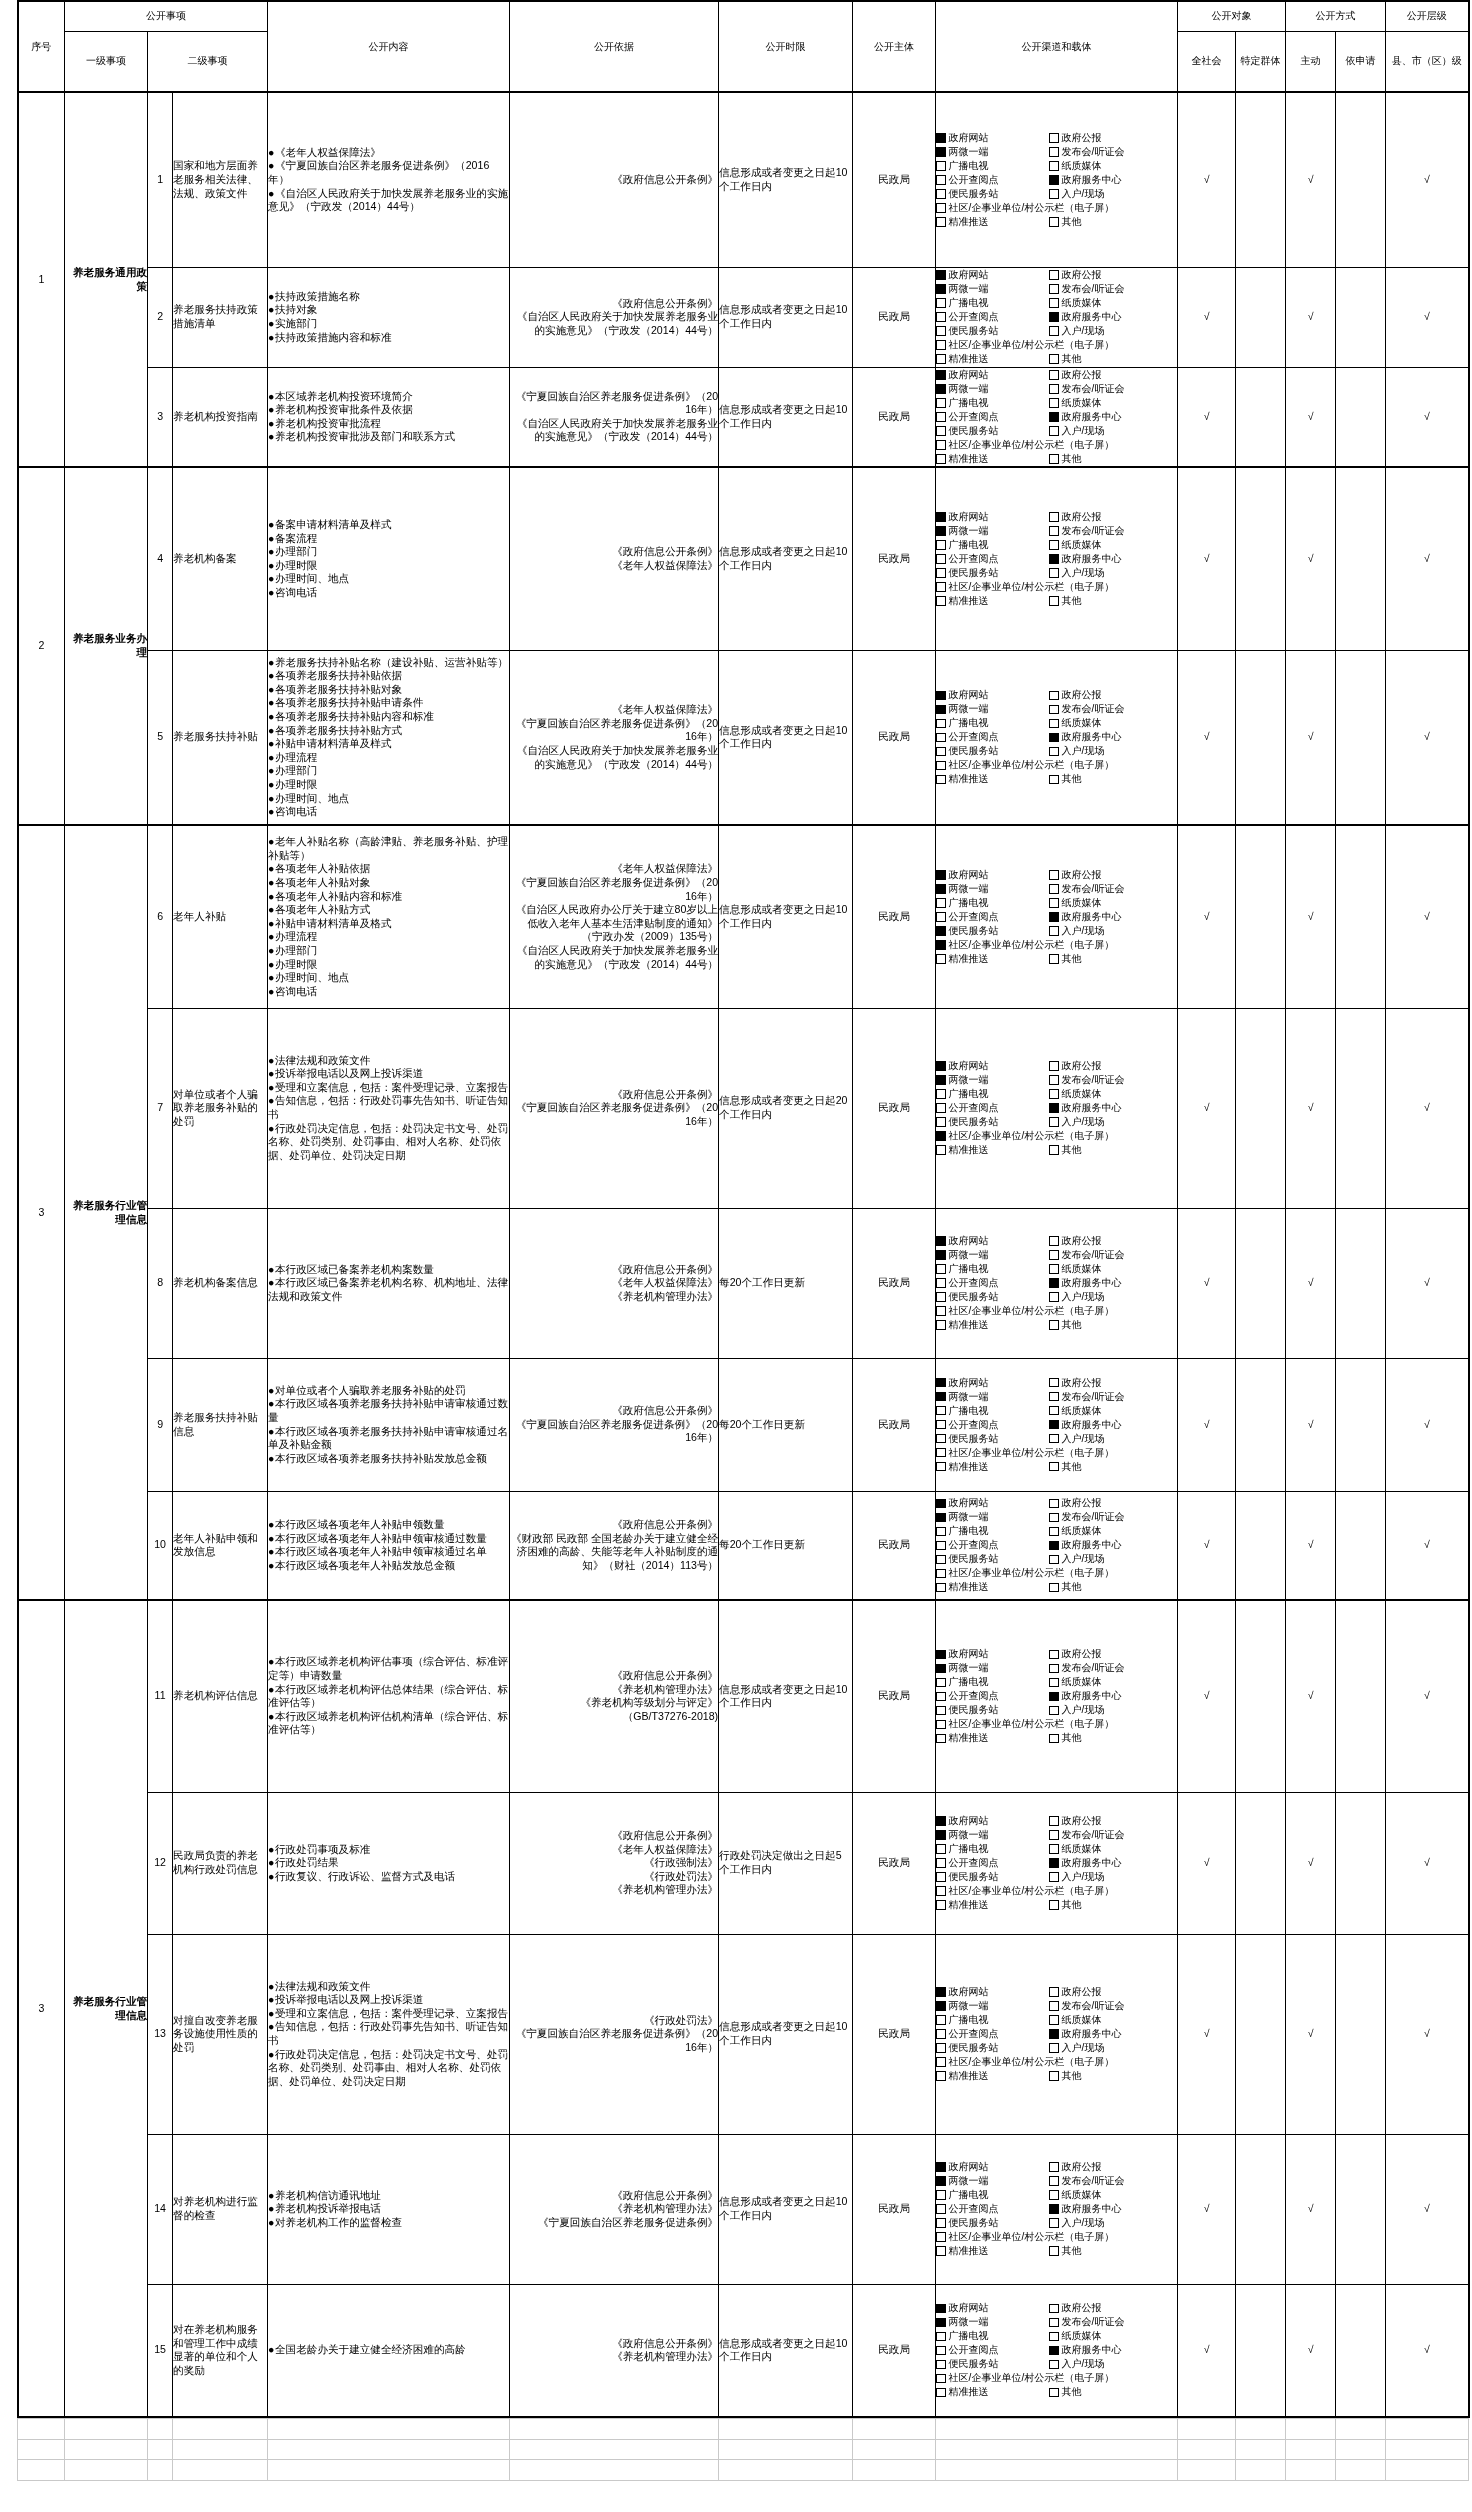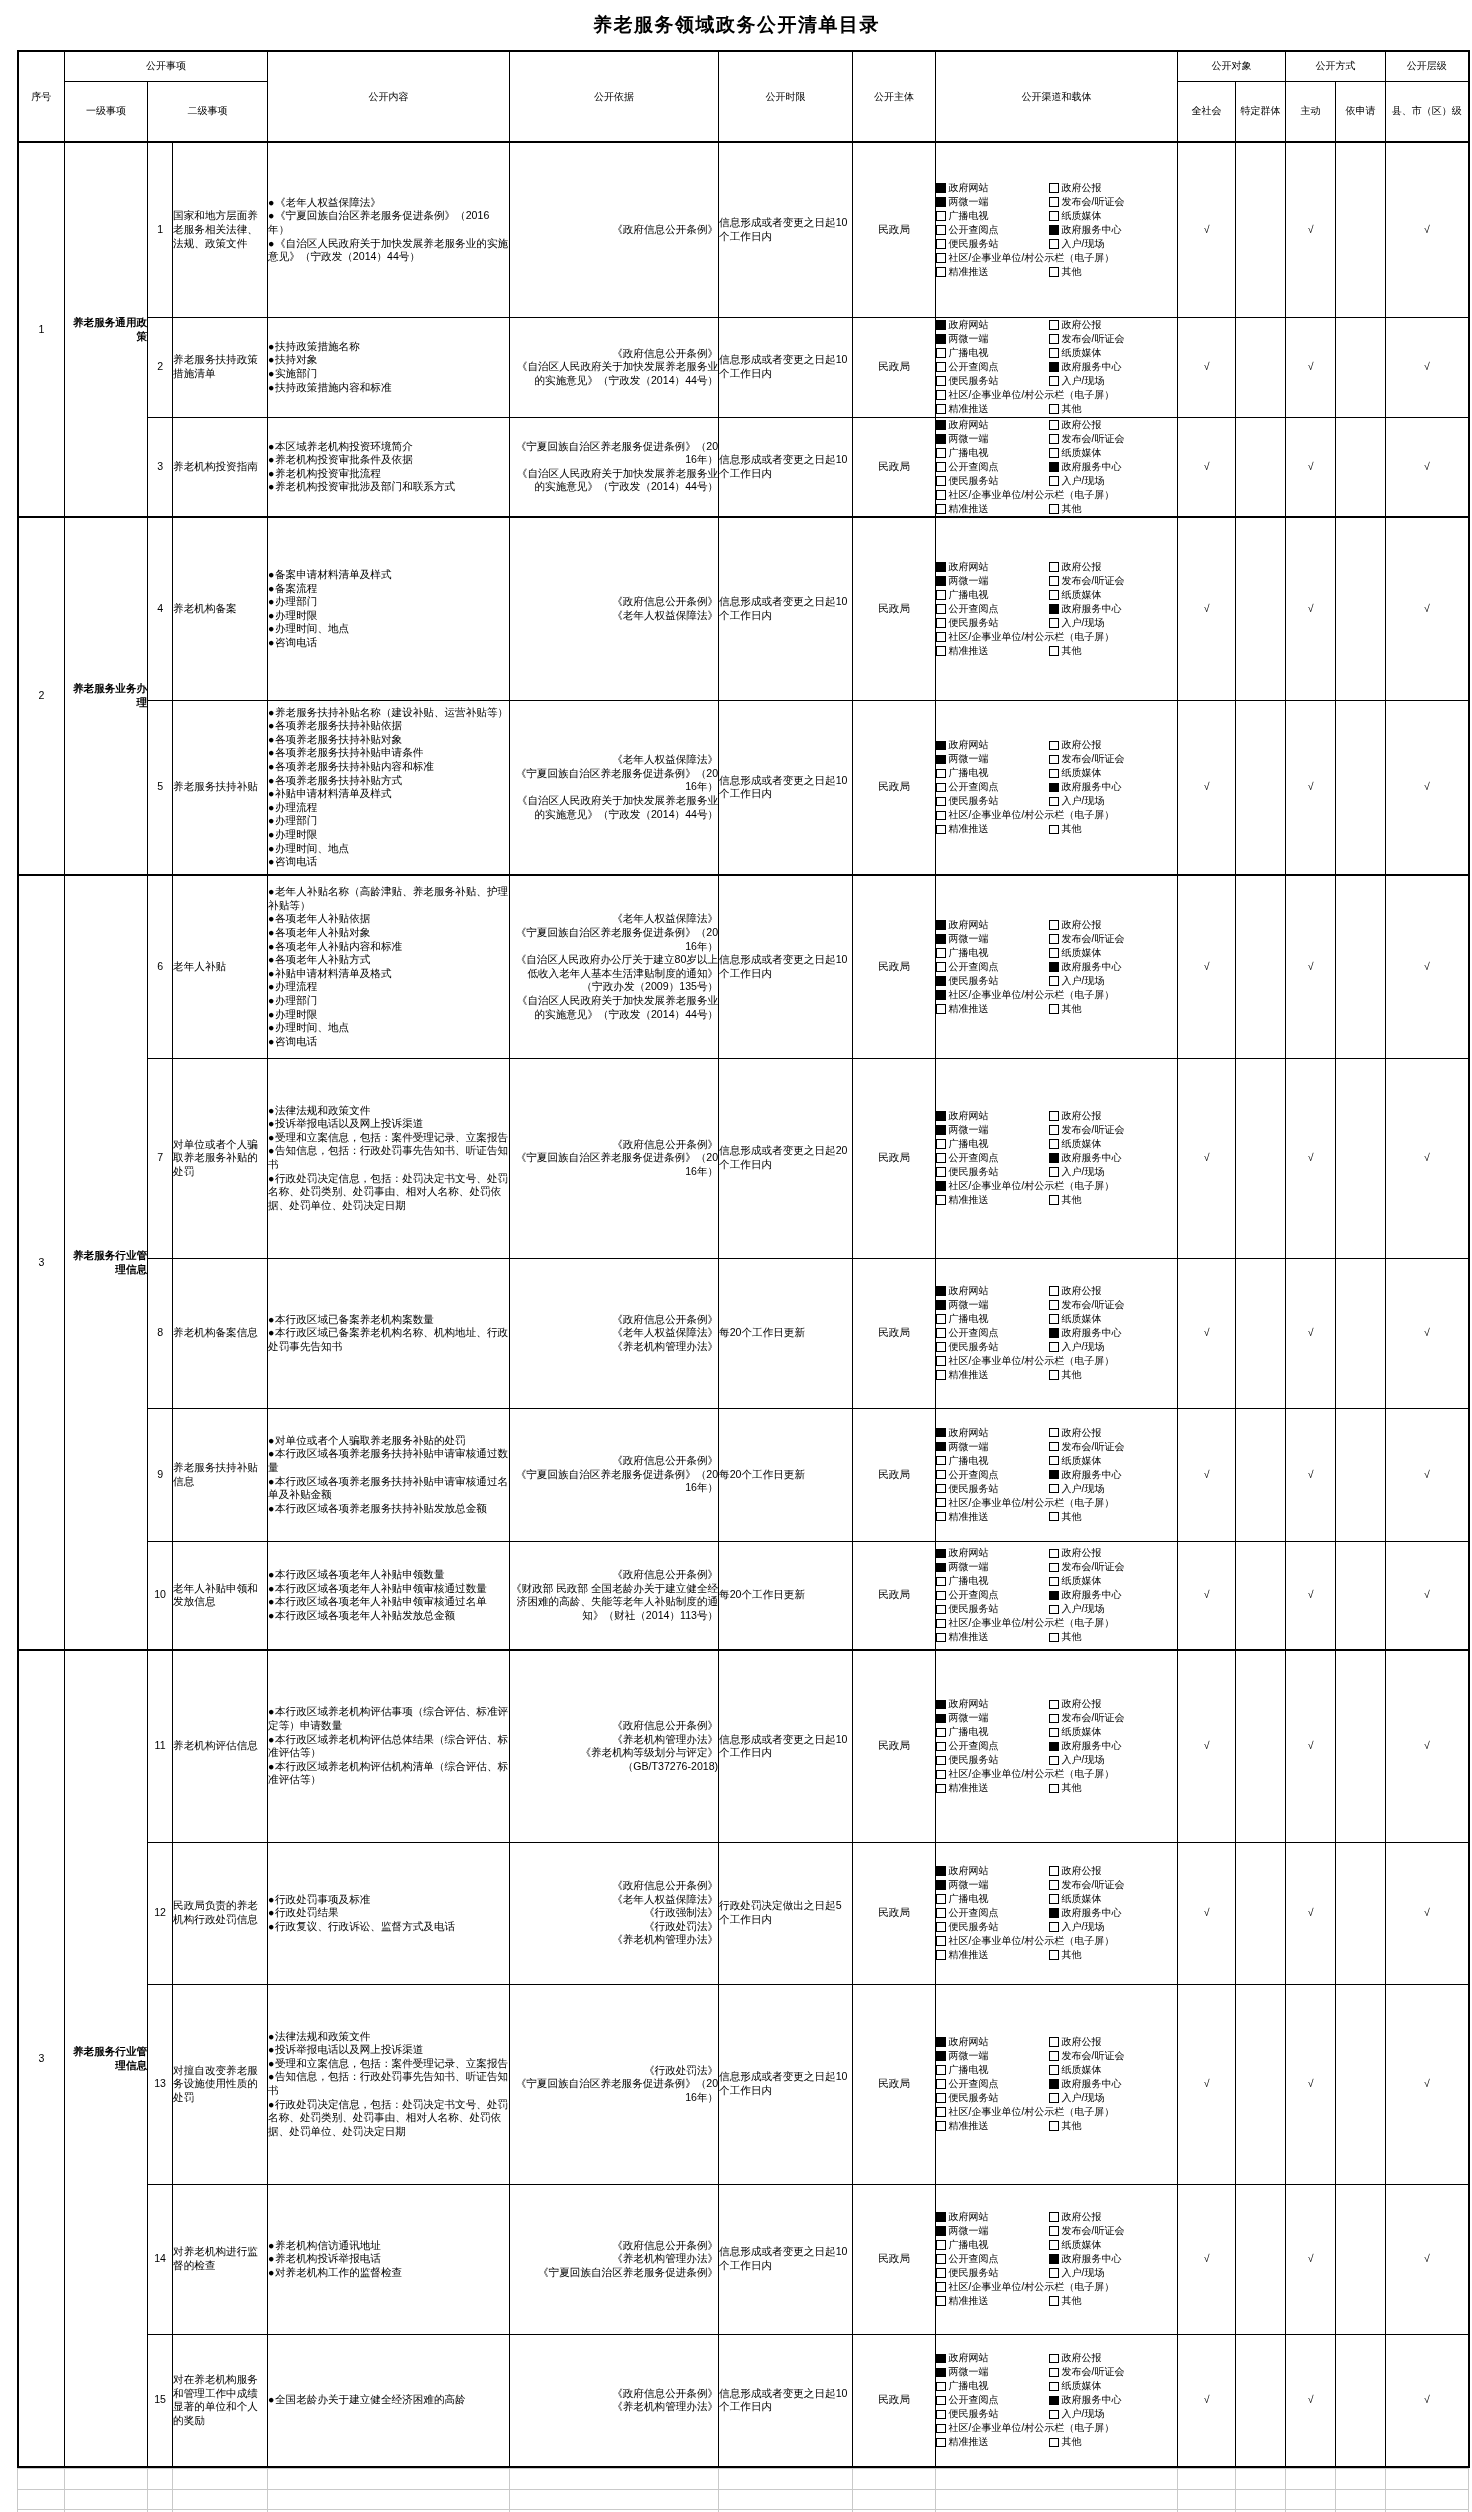--- a/index.html
+++ b/index.html
@@ -32,21 +32,20 @@
   .box{width:7.5px;height:7.5px;border:1px solid #000;flex:0 0 auto;margin-right:3px;background:#fff;}
   .box.filled{background:#000;}
   td.c-mark{text-align:center;font-size:13px;}
   table.ghost{border-collapse:collapse;table-layout:fixed;margin-left:16.6px;width:1451px;}
   table.ghost td{border:0.5px solid #c9c9c9;height:19.6px;padding:0;}
 </style>
 </head>
 <body>
 
 <div class="page">
-  <div class="title">养老服务领域政务公开清单目录</div>
 
   <table class="main">
     <colgroup>
       <col style="width:47px">
         <col style="width:83px">
         <col style="width:25px">
         <col style="width:95px">
       <col style="width:242px">
         <col style="width:209px">
         <col style="width:134px">
@@ -644,21 +643,21 @@
           <td class="c-mark"></td>
           <td class="c-mark">√</td>
           <td class="c-mark"></td>
           <td class="c-mark">√</td>
         </tr>
         <tr style="height: 150px;">
           <td class="c-num">8</td>
           <td class="c-item">养老机构备案信息</td>
           <td class="c-content">
             <div class="line"><span class="bullet">●</span><span>本行政区域已备案养老机构案数量</span></div>
-            <div class="line"><span class="bullet">●</span><span>本行政区域已备案养老机构名称、机构地址、行政处罚事先告知书</span></div>
+            <div class="line"><span class="bullet">●</span><span>本行政区域已备案养老机构名称、机构地址、法律法规和政策文件</span></div>
           </td>
           <td class="c-basis">
             <div class="line">《政府信息公开条例》</div>
             <div class="line">《老年人权益保障法》</div>
             <div class="line">《养老机构管理办法》</div>
           </td>
           <td class="c-time">每20个工作日更新</td>
           <td class="c-subject">民政局</td>
           <td class="c-channels">
             <div class="channels">

